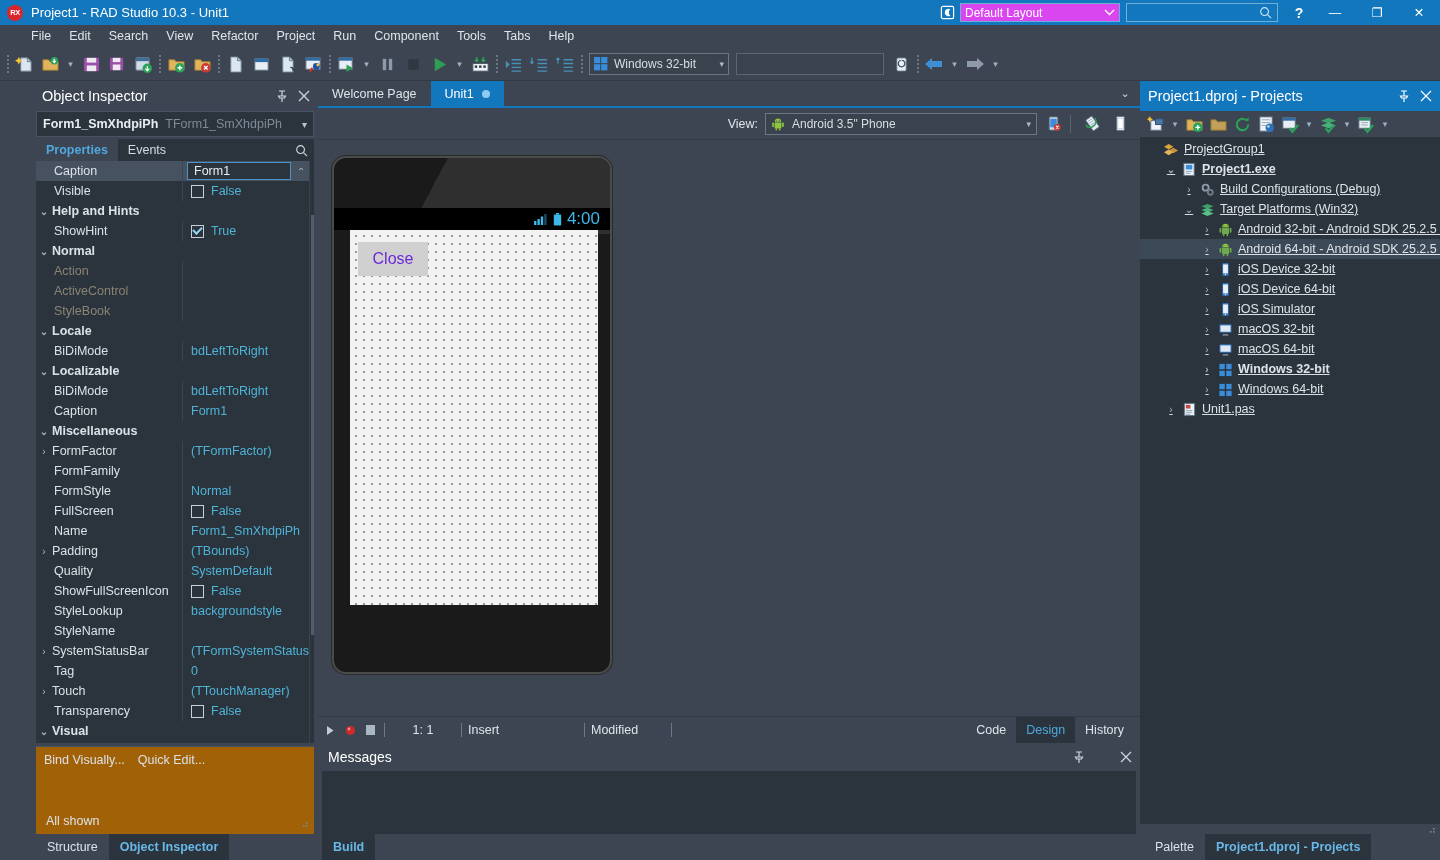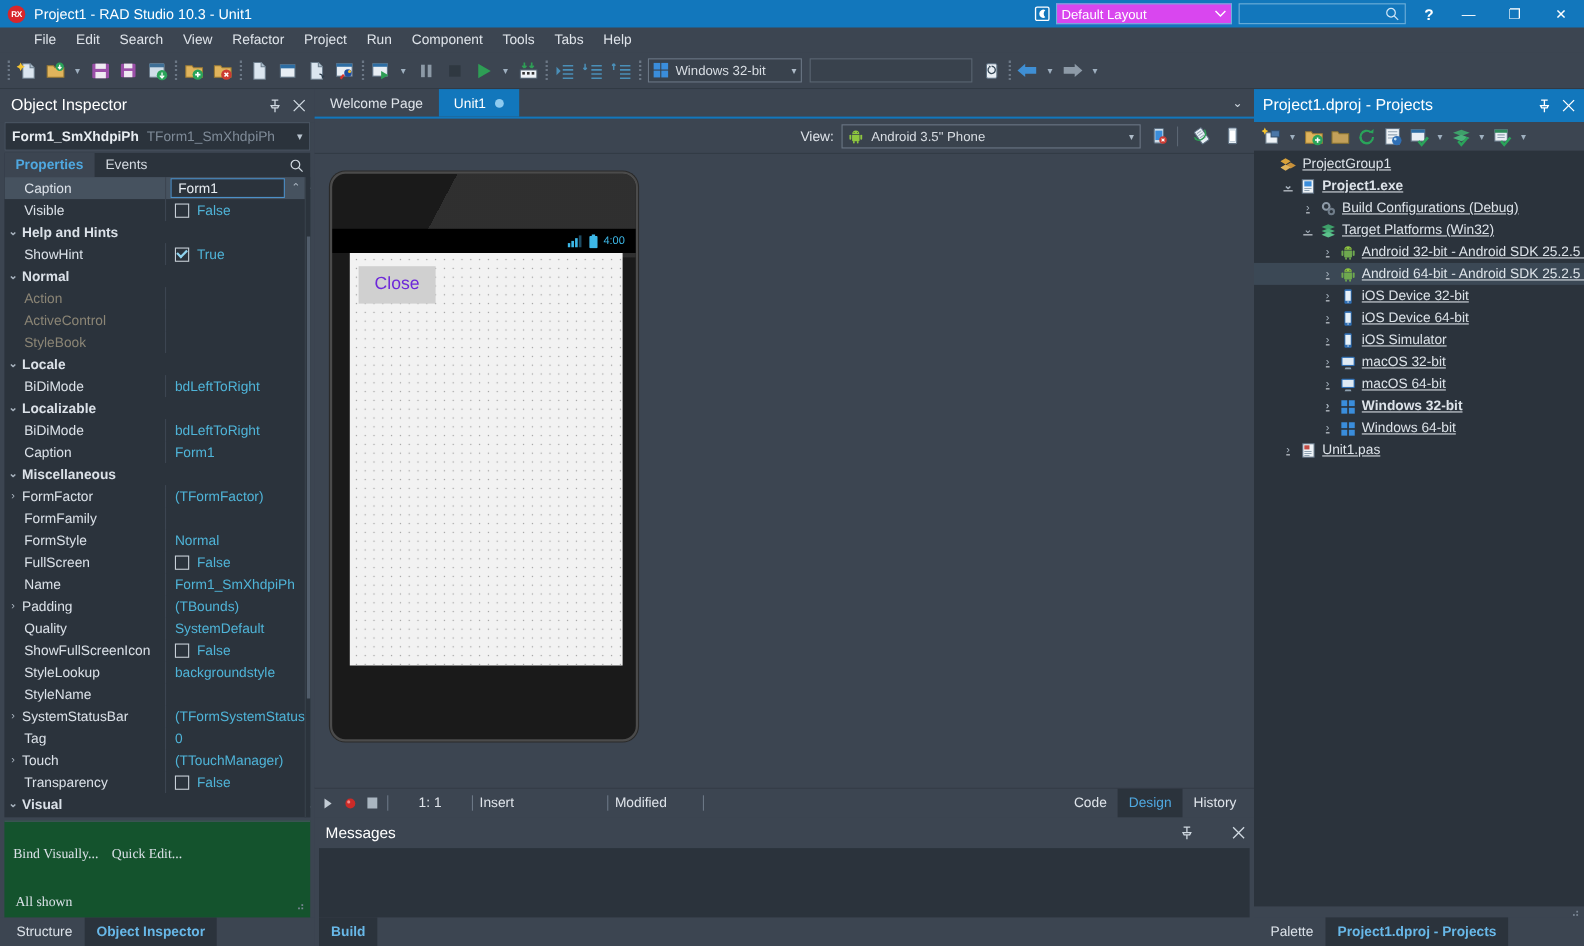--- a/index.html
+++ b/index.html
@@ -50,21 +50,21 @@
   .tb-cv { width:15px;height:26px;display:flex;align-items:center;justify-content:center;color:#9fb0c0;font-size:9px; }
   .tb-sep { width:7px;height:20px;display:flex;align-items:center;justify-content:center; }
   .tb-sep::before { content:""; width:2px;height:18px;
     background:repeating-linear-gradient(to bottom,#6b7785 0 2px, transparent 2px 4px); }
   .plat-combo { width:140px;height:22px;border:1px solid #6b7785;background:#39424d;display:flex;align-items:center;
                 padding:0 4px;margin-left:4px;font-size:12px; }
   .plat-combo .cv { margin-left:auto;color:#aebbc8;font-size:9px; }
   .cfg-combo { width:148px;height:22px;border:1px solid #5b6673;background:#39424d;margin-left:7px; }
 
   
-  .body-row { flex:1 1 auto; display:flex; min-height:0; }
+  .body-row { flex:1 1 auto; display:flex; min-height:0;margin-left:32px; }
 
   
   .oi { width:286px; flex:0 0 286px; display:flex; flex-direction:column; background:#3c4551; }
   .panel-head { height:30px; flex:0 0 30px; display:flex; align-items:center; padding:0 4px 0 10px;
                 background:#3c4551; }
   .panel-head .ttl { font-size:14.5px; color:#ffffff; }
   .ph-btn { width:20px;height:24px;display:flex;align-items:center;justify-content:center;color:#cfd8e0;margin-left:2px; }
 
   .oi-objbox { height:26px;flex:0 0 26px;margin:0 4px; background:#2b333c; border:1px solid #4a5563;
                display:flex;align-items:center;padding:0 6px; }
@@ -96,22 +96,22 @@
   .chk { width:13px;height:13px;border:1.5px solid #c8d0d8;background:#2b333c;margin-right:7px;flex:0 0 13px;
          display:flex;align-items:center;justify-content:center; }
   .chk.on::after { content:"";width:7px;height:4px;border-left:2px solid #8fd3ef;border-bottom:2px solid #8fd3ef;
                    transform:rotate(-45deg) translate(1px,-1px); }
   .oi-scroll { width:14px; flex:0 0 14px; background:#2b333c; display:flex; flex-direction:column;
                border-left:1px solid #39424d; }
   .sc-btn { height:16px; display:flex; align-items:center; justify-content:center; color:#9aa6b2; font-size:9px; }
   .sc-track { flex:1; position:relative; }
   .sc-thumb { position:absolute; left:1px; right:1px; top:38px; height:420px; background:#515d6b; }
 
-  .oi-bottom { height:88px; flex:0 0 88px; margin:3px 4px 0 4px; background:#14532d; border-top:1px solid #4a5563;
-               padding:22px 8px; position:relative;font-family:Liberation Serif, serif; }
+  .oi-bottom { height:88px; flex:0 0 88px; margin:3px 4px 0 4px; background:#a16207; border-top:1px solid #4a5563;
+               padding:6px 8px; position:relative; }
   .oi-links { font-size:12.5px; color:#dbe1e8; }
   .oi-allshown { position:absolute; bottom:6px; left:10px; font-size:12.5px; color:#dbe1e8; }
   .oi-grip { position:absolute; right:5px; bottom:6px; width:10px;height:10px; }
 
   .oi-tabsbottom { height:26px;flex:0 0 26px;display:flex;align-items:stretch;padding-left:4px;background:#3c4551; }
   .bt { padding:0 11px;display:flex;align-items:center;font-size:12.5px;color:#dbe1e8; }
   .bt.sel { background:#2b333c;color:#68b8e8;font-weight:bold; }
 
   
   .center { flex:1 1 auto; display:flex; flex-direction:column; min-width:0; background:#3c4551; }
@@ -135,21 +135,21 @@
   .canvas { flex:1 1 auto; background:#3c4551; position:relative; overflow:hidden; }
   .phone {
     position:absolute; left:14px; top:16px; width:280px; height:518px;
     background:#1a1a1a; border:2px solid #4b4b4b; border-radius:14px; overflow:hidden;
     box-shadow:0 0 0 1px #2a2a2a;
   }
   .phone-gloss { position:absolute; left:0; top:0; width:100%; height:76px;
     background:linear-gradient(118deg, transparent 0 36%, #333 36% 100%); opacity:.85; }
   .phone-status { position:absolute; left:0; top:50px; width:100%; height:22px; background:#000;
     display:flex; align-items:center; justify-content:flex-end; padding-right:10px; gap:5px; }
-  .st-time { color:#3db8e8; font-size:10px; }
+  .st-time { color:#3db8e8; font-size:17px; }
   .form-area { position:absolute; left:16px; top:72px; width:248px; height:375px;
     background:#f2f2f2;
     background-image:radial-gradient(#9a9a9a 0.8px, transparent 0.9px);
     background-size:8px 8px; background-position:2px 2px; }
   .close-btn { position:absolute; left:8px; top:12px; width:70px; height:34px; background:#d0d0d0;
     display:flex; align-items:center; justify-content:center; color:#6d28d9; font-size:16px; }
 
   .ed-status { height:27px;flex:0 0 27px;display:flex;align-items:center;background:#3c4551;
                border-top:1px solid #323b45; font-size:12.5px; color:#dfe4ea; }
   .es-ico { width:16px;height:18px;display:flex;align-items:center;justify-content:center;margin-left:4px; }

